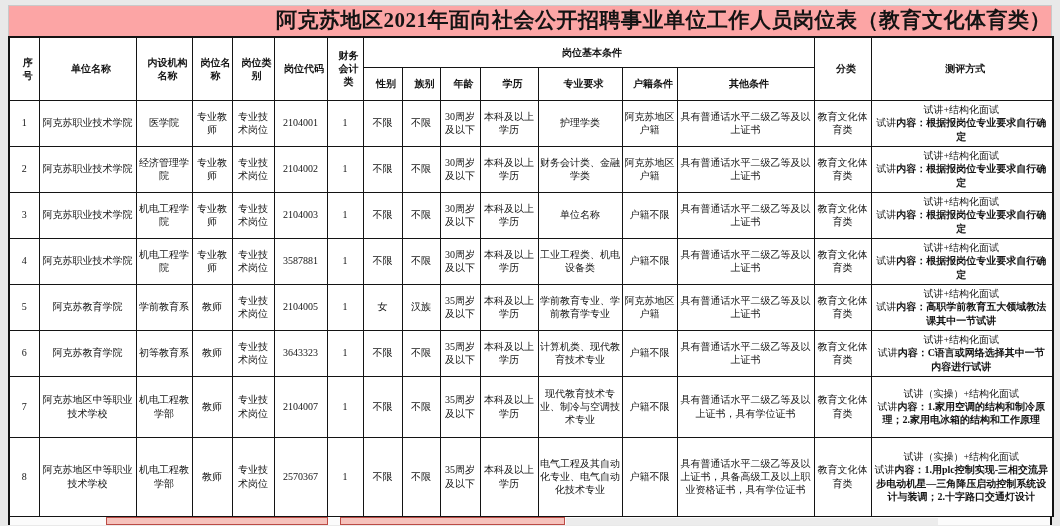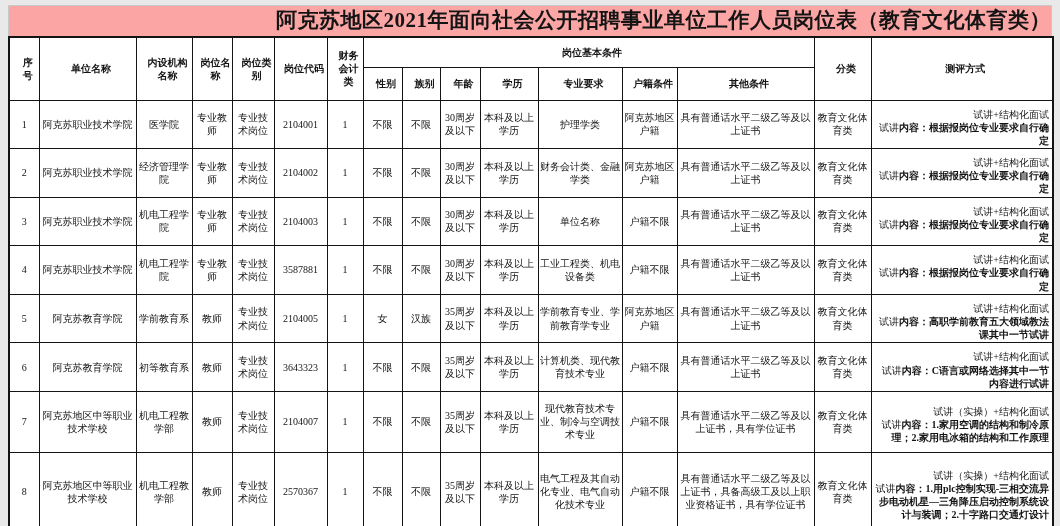--- a/index.html
+++ b/index.html
@@ -25,21 +25,21 @@
     font-size:10px; line-height:1.32;
     text-align:center; vertical-align:middle;
     padding:1px; word-break:break-all; overflow:hidden;
   }
   th { font-weight:bold;padding-left:8px; }
   thead tr.h1 { height:30px; }
   thead tr.h2 { height:33px; }
   tbody tr { height:46px; }
   tbody tr:nth-child(7) { height:61px; }
   tbody tr:nth-child(8) { height:79px; }
-  td.eval { text-align:right; padding:7px 3px 1px 2px; }
+  td.eval { text-align:center; padding:1px 3px 1px 2px; }
   td.eval b { font-weight:bold; }
   .partial-row {
     position:relative; box-sizing:border-box;
     width:1044px; height:8px; background:#fbfbfb;
     border-left:2px solid #141414; border-right:2px solid #141414;
   }
   .gray-strip { position:absolute; top:1px; left:556px; width:372px; height:7px; background:#ececec; }
   .hl { position:absolute; top:0; height:8px; box-sizing:border-box; border:1px solid #bb4b45; background:#f6c2bc; }
   .hl1 { left:96px;  width:222px; }
   .hl2 { left:330px; width:225px; }

